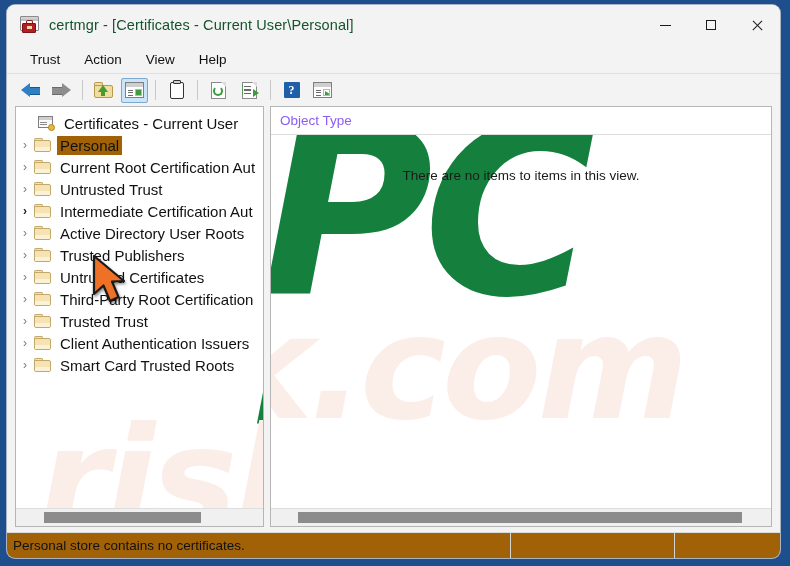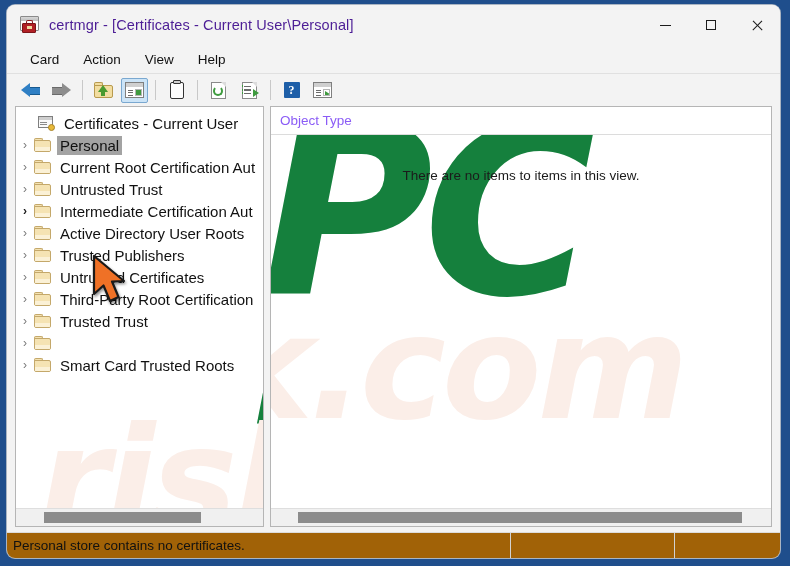--- a/index.html
+++ b/index.html
@@ -51,21 +51,21 @@
   }
   .app-icon .handle{
     position:absolute;left:6px;top:4px;width:7px;height:4px;
     border:1.5px solid #8d1a1e;border-bottom:none;border-radius:2px 2px 0 0;
     box-sizing:border-box;
   }
   .app-icon .latch{
     position:absolute;left:7px;top:10px;width:5px;height:3px;background:#f0d9a0;
   }
   .title-text{
-    font-size:14.5px;color:#4c1d95;
+    font-size:14.5px;color:#14532d;
     white-space:nowrap;
     letter-spacing:0.1px;
   }
   .win-controls{
     position:absolute;right:0;top:0;height:40px;display:flex;
   }
   .wbtn{
     width:46px;height:40px;
     display:flex;align-items:center;justify-content:center;
     cursor:default;
@@ -201,21 +201,21 @@
     height:22px;display:flex;align-items:center;
     white-space:nowrap;cursor:default;position:relative;
   }
   .trow .chev{
     width:18px;text-align:center;font-size:12px;color:#7a7a7a;
     flex:0 0 18px;line-height:1;
   }
   .trow .chev.hot{color:#1b1b1b;font-weight:bold;}
   .trow .chev.none{visibility:hidden;}
   .trow .tlabel{font-size:15px;color:#111;padding:1px 3px;}
-  .trow.sel .tlabel{background:#a3a3a3;}
+  .trow.sel .tlabel{background:#a16207;}
   .root-icon{
     position:relative;width:17px;height:15px;margin-left:4px;margin-right:6px;flex:0 0 17px;
   }
   .root-icon .rw{position:absolute;left:0;top:0;width:15px;height:12px;background:#fafafa;border:1px solid #7f7f7f;box-sizing:border-box;}
   .root-icon .rh{position:absolute;left:1px;top:1px;width:13px;height:3px;background:#cfcfcf;}
   .root-icon .rl{position:absolute;left:2px;top:6px;width:7px;height:1.2px;background:#8a8a8a;}
   .root-icon .rl2{position:absolute;left:2px;top:8.5px;width:7px;height:1.2px;background:#8a8a8a;}
   .root-icon .seal{position:absolute;right:0;bottom:0;width:7px;height:7px;background:#e8b93a;border-radius:50%;border:1px solid #a8832a;box-sizing:border-box;}
   .folder{
     position:relative;width:17px;height:14px;margin-right:6px;flex:0 0 17px;
@@ -298,21 +298,21 @@
       <div class="wbtn">
         <div class="glyph-max"></div>
       </div>
       <div class="wbtn close">
         <div class="glyph-close"></div>
       </div>
     </div>
   </div>
 
   <div class="menubar">
-    <div class="menu-item">Card</div>
+    <div class="menu-item">Trust</div>
     <div class="menu-item">Action</div>
     <div class="menu-item">View</div>
     <div class="menu-item">Help</div>
   </div>
 
   <div class="toolbar">
     <div class="tb">
       <div class="arrow back">
           <div class="head"></div>
           <div class="shaft"></div>
@@ -501,20 +501,21 @@
             <div class="tlabel">Trusted Trust</div>
           </div>
 
           <div class="trow">
             <div class="chev">›</div>
             <div class="folder">
                 <div class="ftab"></div>
                 <div class="fbody"></div>
                 <div class="fshine"></div>
               </div>
+            <div class="tlabel">Client Authentication Issuers</div>
           </div>
 
           <div class="trow">
             <div class="chev">›</div>
             <div class="folder">
                 <div class="ftab"></div>
                 <div class="fbody"></div>
                 <div class="fshine"></div>
               </div>
             <div class="tlabel">Smart Card Trusted Roots</div>

